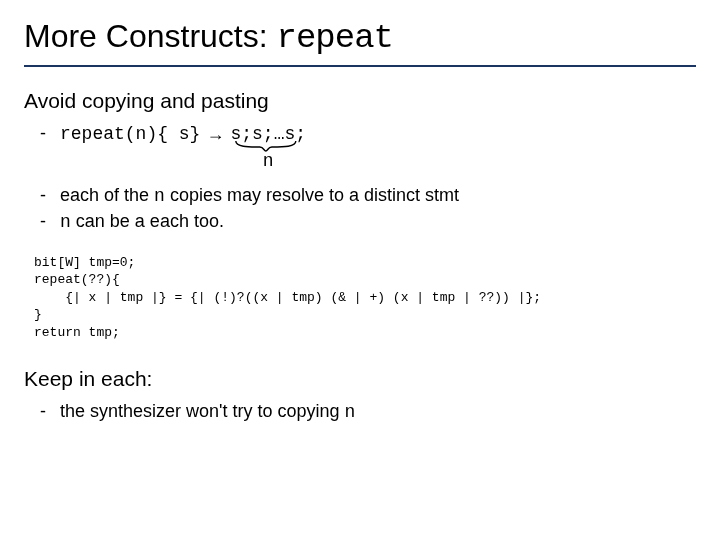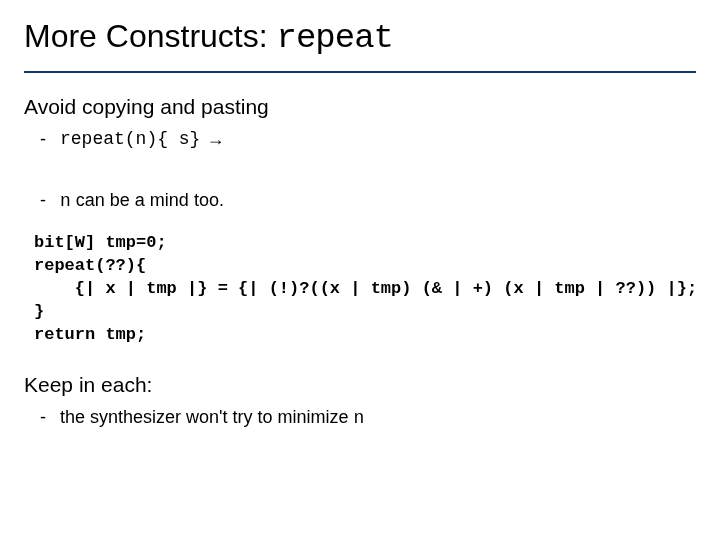--- a/index.html
+++ b/index.html
@@ -9,21 +9,21 @@
     background: #ffffff;
     font-family: Arial, Helvetica, sans-serif;
     color: #000;
     padding: 18px 24px;
     position: relative;
   }
   .title {
     font-family: Verdana, Geneva, sans-serif;
     font-size: 32px;
     font-weight: 400;
-    padding-bottom: 14px;
+    padding-bottom: 8px;
   }
   .title .mono {
     font-family: "Courier New", Courier, monospace;
     font-size: 34px;
     letter-spacing: -1px;
   }
   .hr {
     border: none;
     border-top: 2px solid #1a3560;
     margin-bottom: 22px;
@@ -75,56 +75,66 @@
   .n-label {
     position: absolute;
     left: 50%;
     top: 28px;
     transform: translateX(-50%);
     font-family: "Courier New", monospace;
   }
   .spacer-after-repeat { height: 36px; }
   .codeblock {
     font-family: "Courier New", Courier, monospace;
-    font-size: 17px;
+    font-size: 13px;
     white-space: pre;
     margin: 18px 0 26px 10px;
     line-height: 1.35;
-    font-weight: bold;
+    font-weight: normal;
   }
 </style>
 </head>
 <body>
 
 <div class="title">
   <span>More Constructs:  </span><span class="mono">repeat</span>
 </div>
 
 <hr class="hr">
 
 <div class="section-head">Avoid copying and pasting</div>
 
 <ul class="bullets">
   <li>
     <div class="repeat-line">
       <span class="mono repeat-left">repeat(n){ s}</span>
       <span class="arrow">→</span>
+      <span class="expansion-wrap">
+        <span class="mono expansion-text">s;s;…s;</span>
+        <svg class="brace-svg" width="64" height="14" viewBox="0 0 64 14">
+          <path d="M2 2 C 2 8, 14 8, 26 8 C 30 8, 30 12, 32 12 C 34 12, 34 8, 38 8 C 50 8, 62 8, 62 2" fill="none" stroke="#000" stroke-width="1.4"></path>
+        </svg>
+        <span class="n-label">n</span>
+      </span>
     </div>
     <div class="spacer-after-repeat"></div>
   </li>
   <li>
-    <span class="mono">n</span><span> can be a mind too.</span>
+    <span>each of the </span><span class="mono">n</span><span> copies may resolve to a distinct stmt</span>
+  </li>
+  <li>
+    <span class="mono">n</span><span> can be a each too.</span>
   </li>
 </ul>
 
 <div class="codeblock">bit[W] tmp=0;
 repeat(??){
     {| x | tmp |} = {| (!)?((x | tmp) (&amp; | +) (x | tmp | ??)) |};
 }
 return tmp;</div>
 
 <div class="section-head">Keep in each:</div>
 
 <ul class="bullets">
   <li>
-    <span>the synthesizer won't try to minimize </span><span class="mono">n</span>
+    <span>the synthesizer won't try to copying </span><span class="mono">n</span>
   </li>
 </ul>
 
 </body></html>

